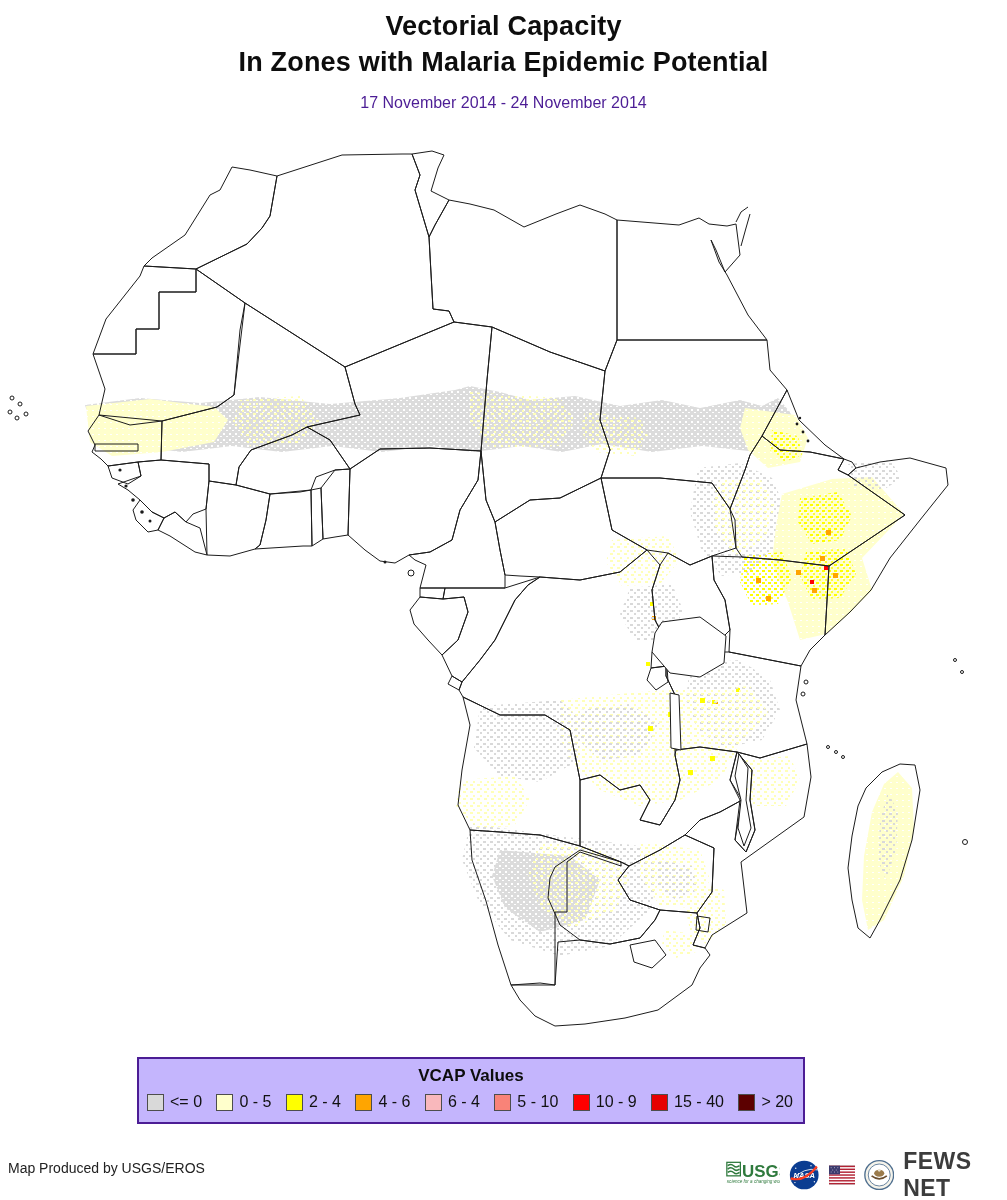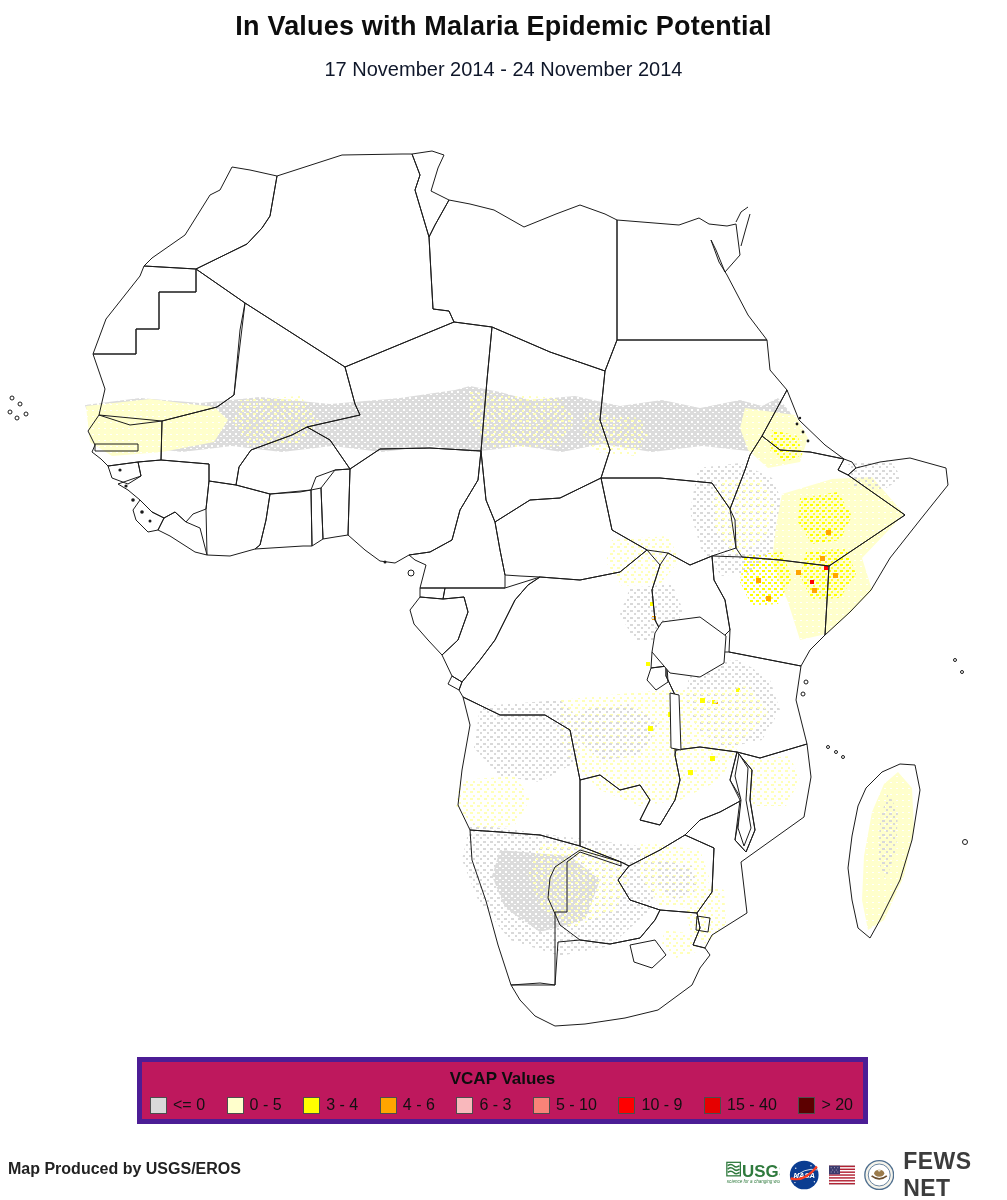--- a/index.html
+++ b/index.html
@@ -1,39 +1,40 @@
 <!DOCTYPE html>
 <html><head>
 <meta charset="utf-8">
 <style>
   html,body{margin:0;padding:0;background:#ffffff;}
   body{width:1007px;height:1200px;position:relative;overflow:hidden;
        font-family:"Liberation Sans", sans-serif;color:#111;}
   .titles{position:absolute;top:8px;left:0;width:1007px;text-align:center;z-index:5;}
   .title-line{font-size:27px;font-weight:bold;color:#0d0d0d;line-height:36px;letter-spacing:.2px;}
-  .date-line{font-size:20px;font-weight:400;color:#0f172a;margin-top:14px;}
+  .date-line{font-size:16px;font-weight:400;color:#4c1d95;margin-top:14px;}
   svg.map{position:absolute;left:0;top:0;z-index:1;}
-  .legend{position:absolute;left:137px;top:1057px;width:731px;height:67px;
-          border:5px solid #4c1d95;background:#be185d;z-index:6;box-sizing:border-box;}
+  .legend{position:absolute;left:137px;top:1057px;width:668px;height:67px;
+          border:2px solid #4c1d95;background:#c4b5fd;z-index:6;box-sizing:border-box;}
   .legend-title{text-align:center;font-size:17px;font-weight:bold;margin-top:7px;color:#0d0d0d;}
   .legend-items{display:flex;justify-content:space-between;align-items:center;
                 padding:0 10px 0 8px;margin-top:7px;}
   .legend-item{display:flex;align-items:center;gap:6px;}
   .legend-swatch{width:17px;height:17px;box-sizing:border-box;display:inline-block;}
   .legend-label{font-size:16px;color:#111;white-space:nowrap;}
-  .credit{position:absolute;left:8px;top:1160px;font-size:16px;color:#222;z-index:6;font-weight:bold;}
+  .credit{position:absolute;left:8px;top:1160px;font-size:14px;color:#222;z-index:6;}
   .logos{position:absolute;left:726px;top:1152px;height:46px;display:flex;
          align-items:center;gap:9px;z-index:6;}
   .fewsnet{font-size:23px;font-weight:bold;color:#3c3c3c;letter-spacing:.5px;}
 </style>
 </head>
 <body>
 
 <div class="titles">
-  <div class="title-line">In Values with Malaria Epidemic Potential</div>
+  <div class="title-line">Vectorial Capacity</div>
+  <div class="title-line">In Zones with Malaria Epidemic Potential</div>
   <div class="date-line">17 November 2014 - 24 November 2014</div>
 </div>
 
 <svg class="map" width="1007" height="1200" viewBox="0 0 1007 1200" xmlns="http://www.w3.org/2000/svg">
   <defs>
     <pattern id="pgd" width="6" height="6" patternUnits="userSpaceOnUse">
       <rect width="6" height="6" fill="#dcdcdc"></rect>
       <rect x="1" y="1" width="2" height="2" fill="#ffffff"></rect>
       <rect x="4" y="4" width="2" height="1" fill="#ffffff"></rect>
     </pattern>
@@ -218,29 +219,29 @@
       <div class="legend-item">
         <span class="legend-swatch" style="background: rgb(217, 217, 217); border: 1px solid rgb(77, 77, 77);"></span>
         <span class="legend-label">&lt;= 0</span>
       </div>
       <div class="legend-item">
         <span class="legend-swatch" style="background: rgb(255, 255, 204); border: 1px solid rgb(77, 77, 77);"></span>
         <span class="legend-label">0 - 5</span>
       </div>
       <div class="legend-item">
         <span class="legend-swatch" style="background: rgb(255, 255, 0); border: 1px solid rgb(77, 77, 77);"></span>
-        <span class="legend-label">3 - 4</span>
+        <span class="legend-label">2 - 4</span>
       </div>
       <div class="legend-item">
         <span class="legend-swatch" style="background: rgb(255, 165, 0); border: 1px solid rgb(77, 77, 77);"></span>
         <span class="legend-label">4 - 6</span>
       </div>
       <div class="legend-item">
         <span class="legend-swatch" style="background: rgb(249, 184, 188); border: 1px solid rgb(77, 77, 77);"></span>
-        <span class="legend-label">6 - 3</span>
+        <span class="legend-label">6 - 4</span>
       </div>
       <div class="legend-item">
         <span class="legend-swatch" style="background: rgb(249, 131, 120); border: 1px solid rgb(77, 77, 77);"></span>
         <span class="legend-label">5 - 10</span>
       </div>
       <div class="legend-item">
         <span class="legend-swatch" style="background: rgb(255, 0, 0); border: 1px solid rgb(77, 77, 77);"></span>
         <span class="legend-label">10 - 9</span>
       </div>
       <div class="legend-item">

